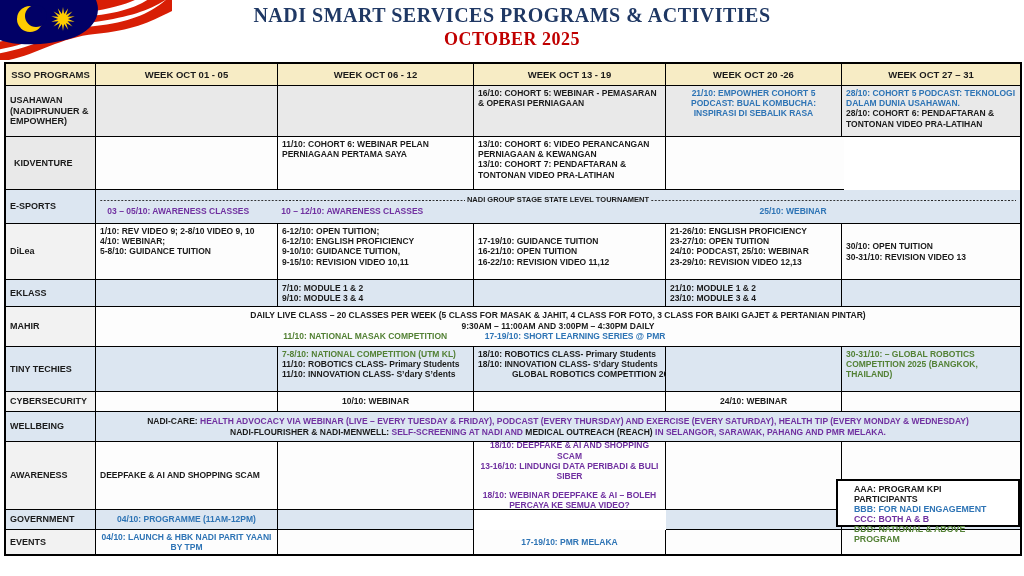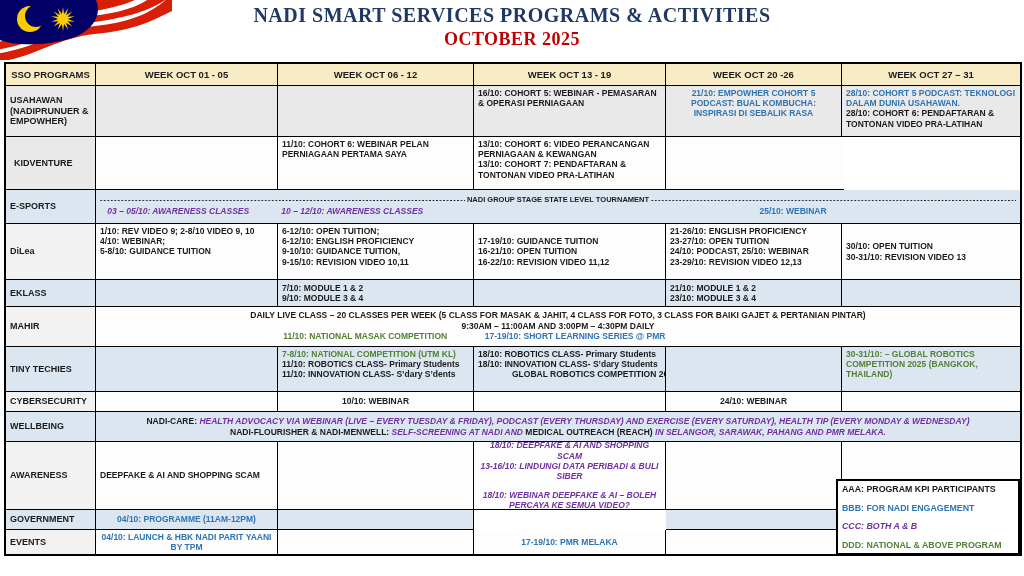--- a/index.html
+++ b/index.html
@@ -31,25 +31,25 @@
   .dashline{display:flex;align-items:center;overflow:hidden;white-space:nowrap;font-size:7.5px;}
   .dashline .fill{flex:1;overflow:hidden;letter-spacing:1px;}
   .dashline .mid{flex:none;padding:0 2px;}
   .bg-beige{background:#F7ECC5;}
   .bg-gray{background:#E9E9E9;}
   .bg-gray2{background:#F2F2F2;}
   .bg-white{background:#FDFDFD;}
   .bg-blue{background:#DCE6F1;}
   .c-black{color:#1a1a1a;}
   .c-blue{color:#2E74B5;}
-  .c-purple{color:#7030A0;font-style:italic;}
+  .c-purple{color:#7030A0;}
   .c-green{color:#538135;}
   
-  .legend{position:absolute;left:836px;top:479px;width:184px;height:76px;background:#fff;
-          border:2px solid #000;box-sizing:border-box;padding:3px 4px;display:flex;
+  .legend{position:absolute;left:836px;top:479px;width:184px;height:48px;background:#fff;
+          border:2px solid #000;box-sizing:border-box;padding:3px 16px;display:flex;
           flex-direction:column;justify-content:space-between;font-weight:bold;font-size:8.8px;}
   
   .footer{position:absolute;left:0;top:552px;width:1024px;height:24px;background:#27317E;
           color:#fff;display:flex;align-items:flex-start;font-size:12px;font-weight:normal;
           font-family:"Liberation Sans",sans-serif;margin-top:41px;}
   .footer .fl{width:340px;padding-left:28px;}
   .footer .fc{flex:1;text-align:center;}
   .footer .fr{width:220px;text-align:right;padding-right:30px;}
 </style>
 </head>

